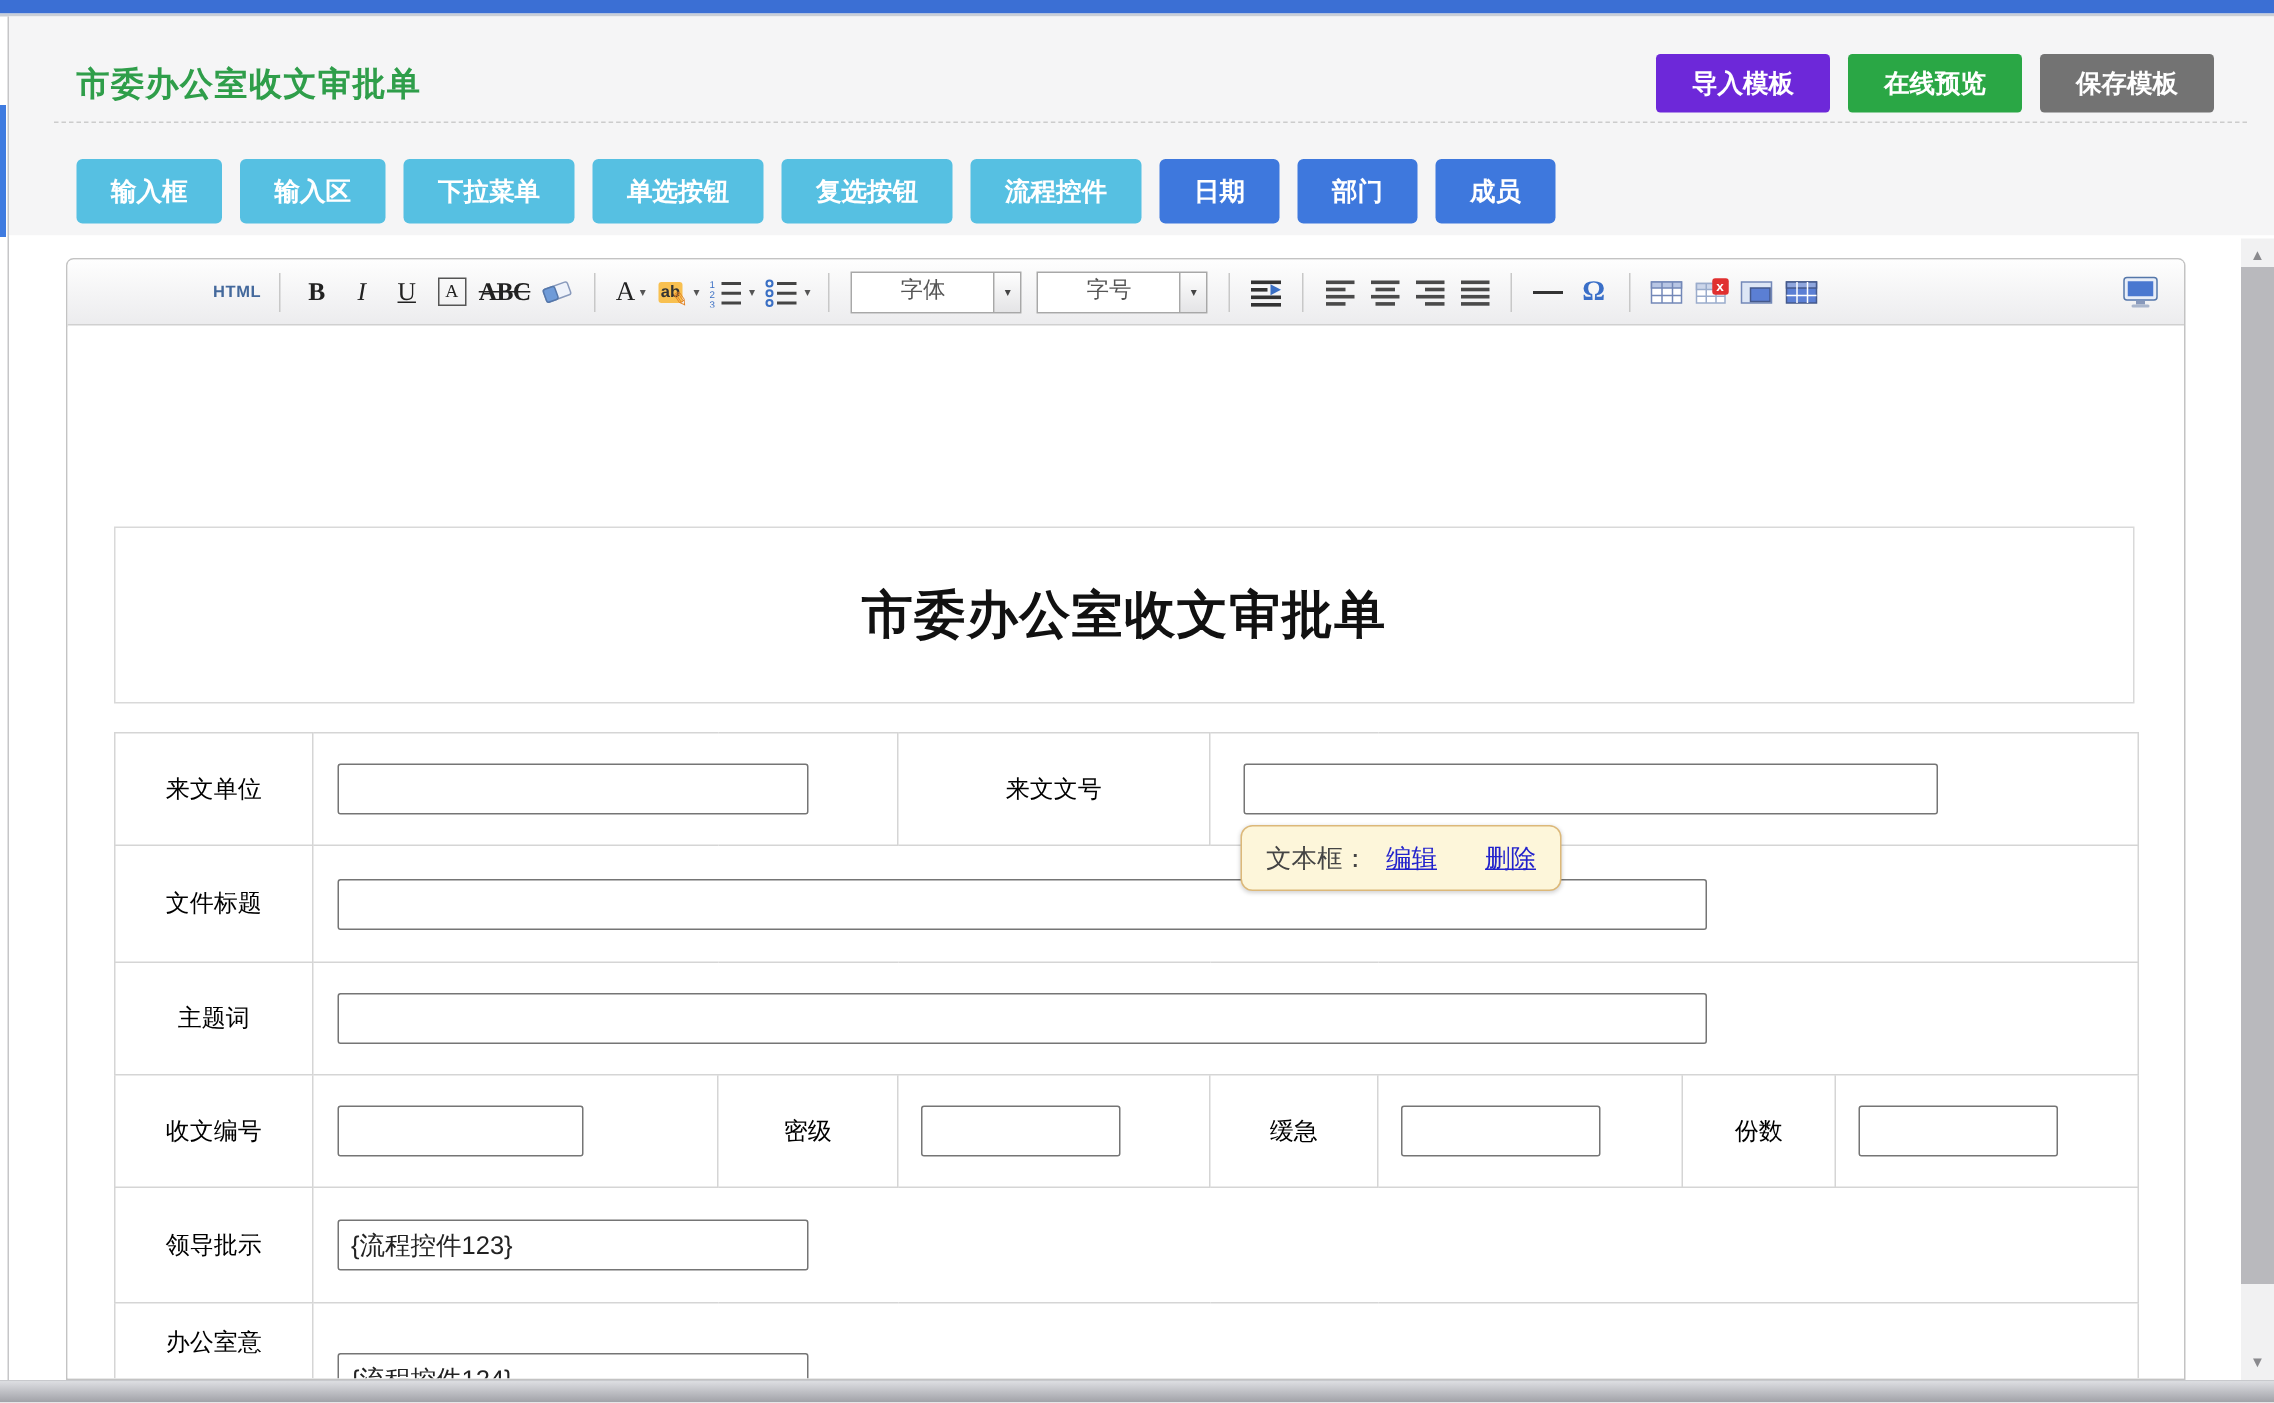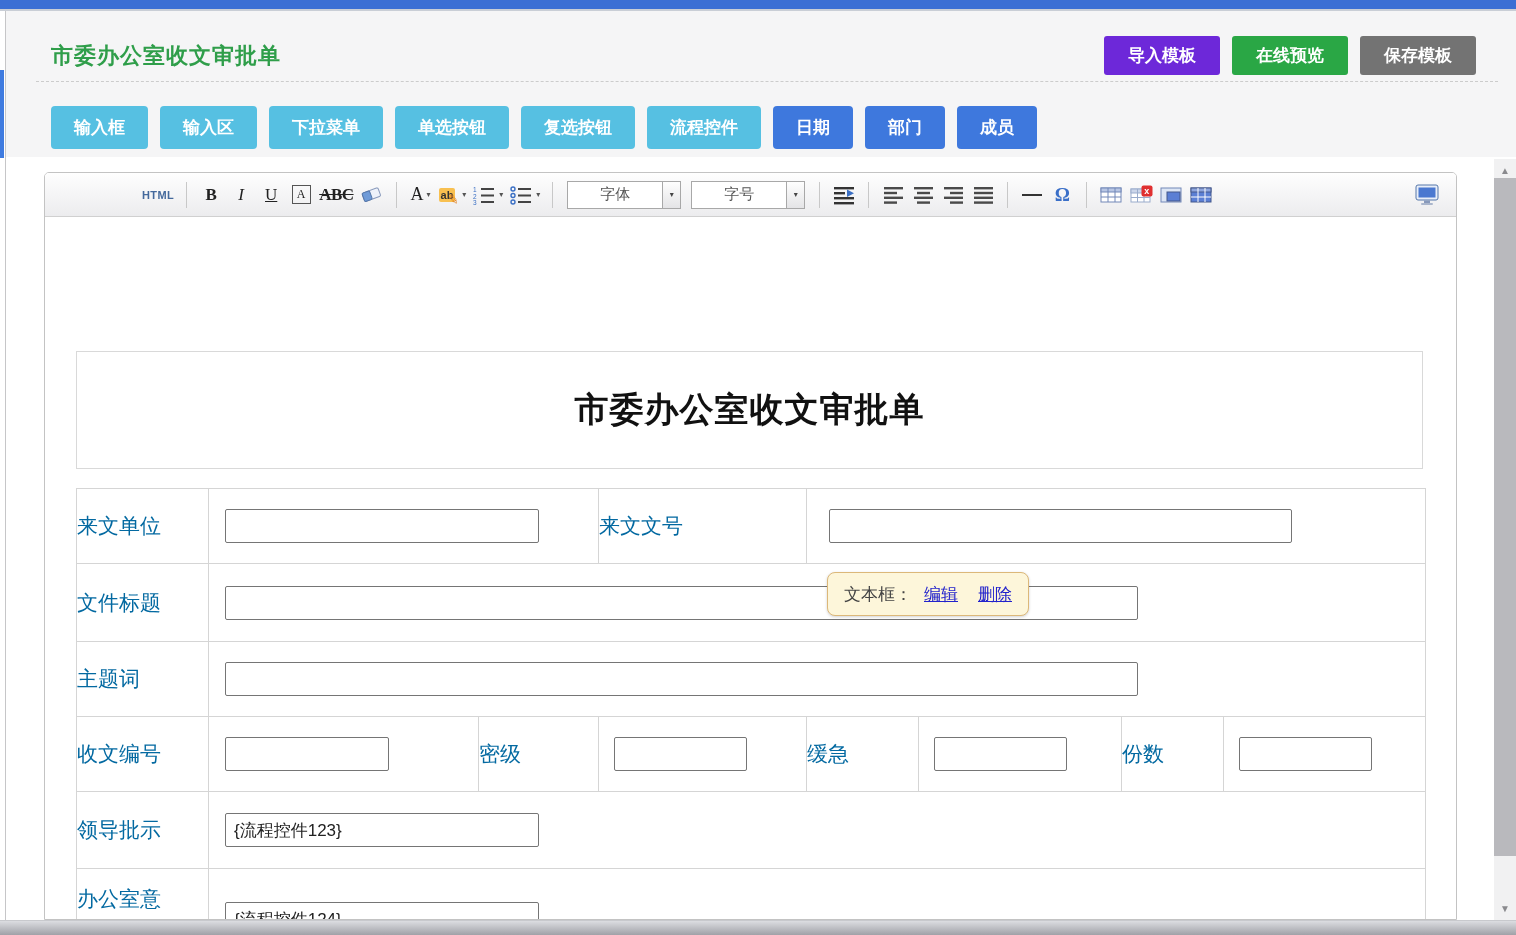--- a/index.html
+++ b/index.html
@@ -60,37 +60,37 @@
   .hr-shape{width:20px;height:2px;background:#333;}
   .omega{font-family:"Liberation Serif",serif;font-size:19px;font-weight:bold;color:#3a6fc8;}
   .maximize{margin-left:auto;margin-right:16px;}
   .editor-body{position:absolute;left:0;top:45px;right:0;bottom:0;overflow:hidden;background:#fff;cursor:text;}
   
   .doc-title-box{position:absolute;left:31px;top:133px;width:1347px;height:118px;
     border:1px solid #d9d9d9;display:flex;align-items:center;justify-content:center;box-sizing:border-box;}
   .doc-title{font-size:34px;font-weight:bold;color:#111;letter-spacing:1px;}
   .form-table{position:absolute;left:31px;top:270px;width:1349px;border-collapse:collapse;table-layout:fixed;}
   .form-table td{border:1px solid #d5d5d5;padding:0;vertical-align:middle;}
-  .cell-label{text-align:left;font-size:21px;color:#0369a1;}
+  .cell-label{text-align:center;font-size:16px;color:#000000;}
   .r1{height:75px;} .r2{height:78px;} .r3{height:75px;} .r4{height:75px;margin-left:28px;} .r5{height:77px;} .r6{height:110px;}
   .inp{display:block;height:34px;border:1px solid #757575;border-radius:2px;background:#fff;
     font-size:17px;color:#222;padding:0 8px;box-sizing:border-box;font-family:"Liberation Sans",sans-serif;}
   .ml16{margin-left:16px;} .ml22{margin-left:22px;} .ml15{margin-left:15px;}
   .w314{width:314px;} .w463{width:463px;} .w913{width:913px;} .w164{width:164px;} .w133{width:133px;}
   .r6 td{vertical-align:top;}
   .r6 .cell-label{padding-top:16px;}
   .r6 .inp{margin-top:33px;}
   
-  .tooltip{position:absolute;left:827px;top:572px;height:42px;padding:0 16px;
+  .tooltip{position:absolute;left:827px;top:550px;height:42px;padding:0 16px;
     background:#fdf6da;border:1px solid #dcb879;border-radius:8px;box-shadow:0 1px 3px rgba(0,0,0,.18);
     display:inline-flex;align-items:center;font-family:"Liberation Serif",serif;font-size:17px;z-index:40;}
   .tooltip-label{color:#444;}
   .tooltip a{color:#2222cc;text-decoration:underline;cursor:pointer;}
   .tt-edit{margin-left:12px;}
-  .tt-delete{margin-left:20px;font-family:Liberation Mono, monospace;}
+  .tt-delete{margin-left:32px;font-family:Liberation Mono, monospace;}
   
   .scroll-track{position:absolute;left:1494px;top:159px;width:22px;height:761px;background:#f1f1f2;z-index:50;}
   .scroll-arrow{position:absolute;left:0;width:22px;height:18px;display:flex;align-items:center;
     justify-content:center;font-size:10px;color:#8a8a8e;cursor:pointer;}
   .scroll-up{top:2px;}
   .scroll-down{top:740px;}
   .scroll-thumb{position:absolute;left:0;top:19px;width:22px;height:678px;background:#b9b9bd;cursor:pointer;}
   svg{display:block;}
 </style>
 </head>

